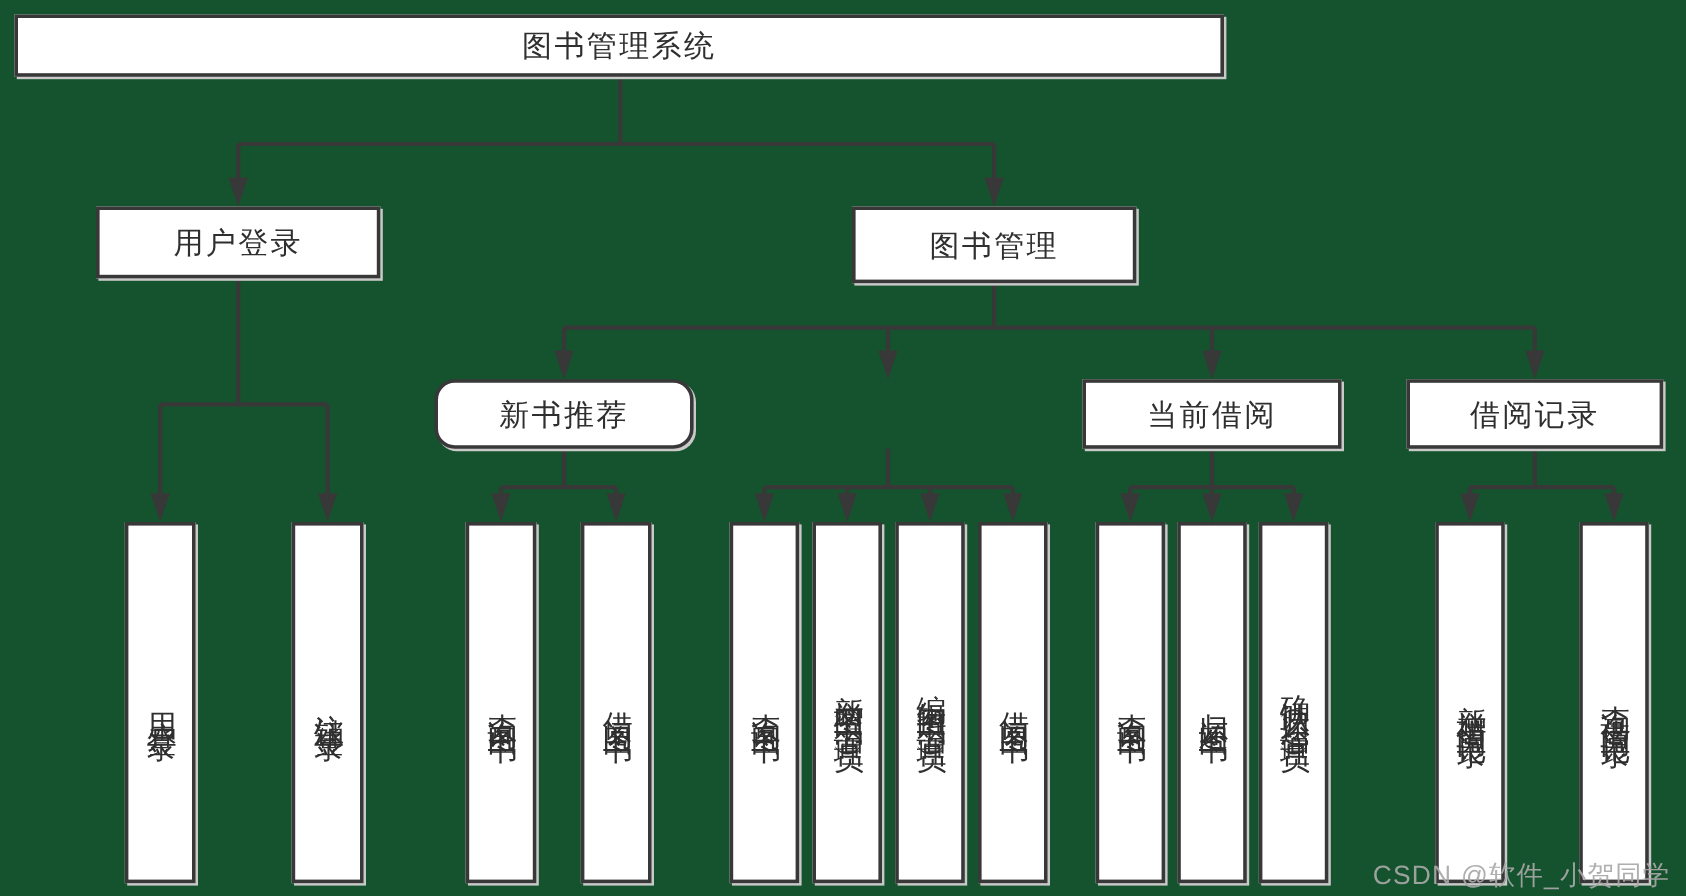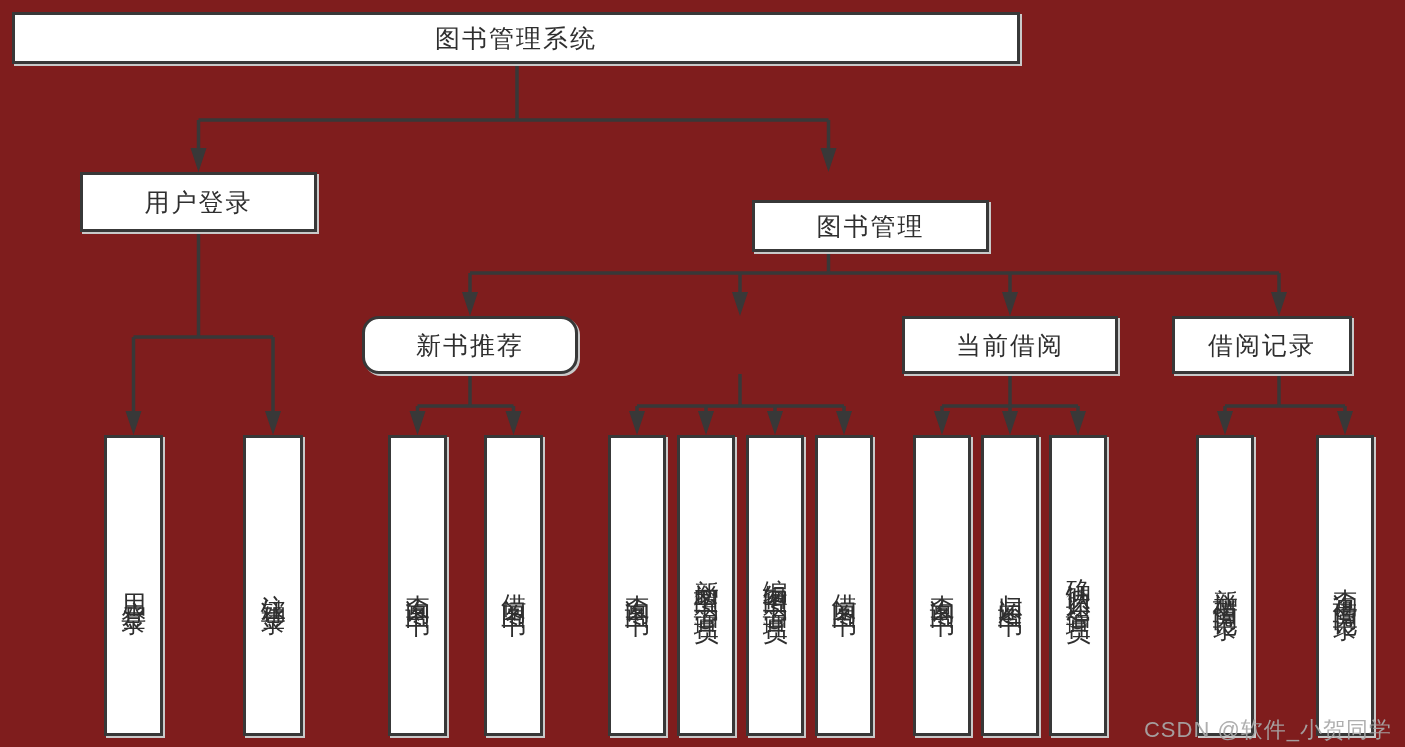--- a/index.html
+++ b/index.html
@@ -4,21 +4,21 @@
 <style>
   html, body {
     margin: 0;
     padding: 0;
     background: #ffffff;
   }
   #canvas {
     position: relative;
     width: 1405px;
     height: 747px;
-    background: #7f1d1d;
+    background: #14532d;
     font-family: "Liberation Sans", "DejaVu Sans", sans-serif;
     overflow: hidden;
     text-decoration: underline;
   }
   #wires {
     position: absolute;
     left: 0;
     top: 0;
     z-index: 1;
   }
@@ -45,27 +45,27 @@
     font-size: 25px;
     letter-spacing: 6px;
     line-height: 1.1;
     color: #2f2f2f;
     white-space: nowrap;
   }
   
   .n-root  { left: 12px;  top: 12px;  width: 1008px; height: 52px; }
   
   .n-l2a   { left: 80px;  top: 172px; width: 237px; height: 60px; }
-  .n-l2b   { left: 752px; top: 172px; width: 237px; height: 52px; margin-top: 28px; }
+  .n-l2b   { left: 710px; top: 172px; width: 237px; height: 64px; }
   
   .n-l3    { top: 316px; height: 58px; }
   .n-l3a   { left: 362px;  width: 216px; border-radius: 17px; }
   .n-l3b   { left: 632px;  width: 216px; }
   .n-l3c   { left: 902px;  width: 216px; }
-  .n-l3d   { left: 1172px; width: 180px; }
+  .n-l3d   { left: 1172px; width: 214px; }
   
   .leaf    { top: 435px; height: 301px; }
   .lf-g1a  { left: 104px;  width: 59px; }
   .lf-g1b  { left: 243px;  width: 60px; }
   .lf-g2a  { left: 388px;  width: 59px; }
   .lf-g2b  { left: 484px;  width: 59px; }
   .lf-g3a  { left: 608px;  width: 58px; }
   .lf-g3b  { left: 677px;  width: 58px; }
   .lf-g3c  { left: 746px;  width: 58px; }
   .lf-g3d  { left: 815px;  width: 58px; }

